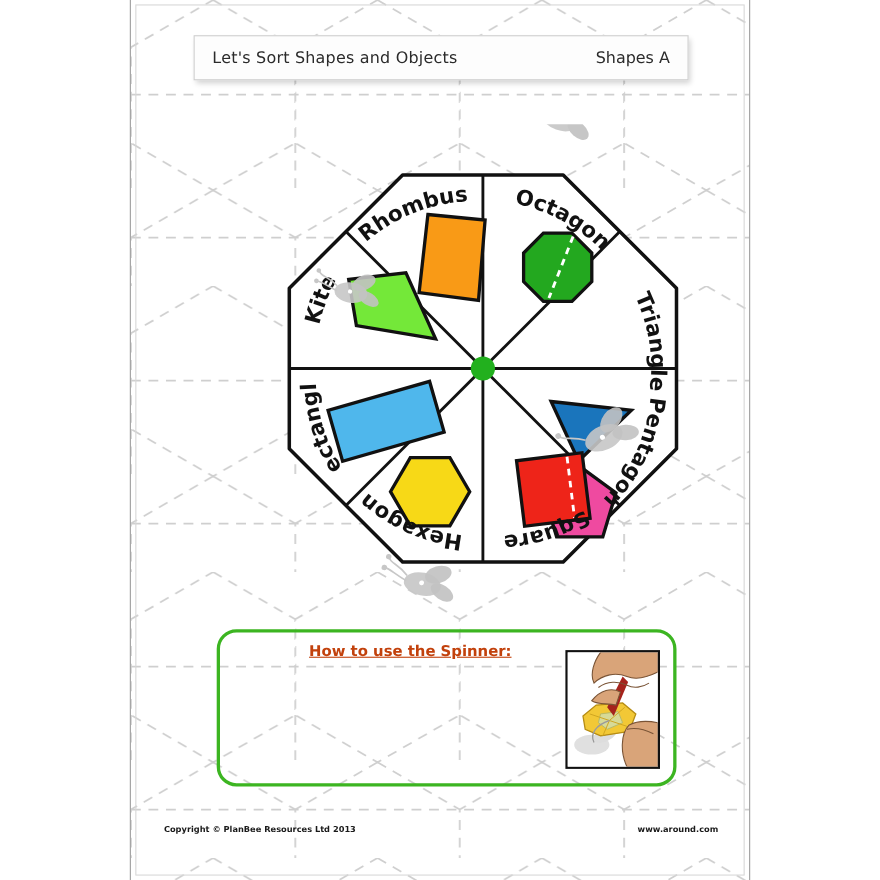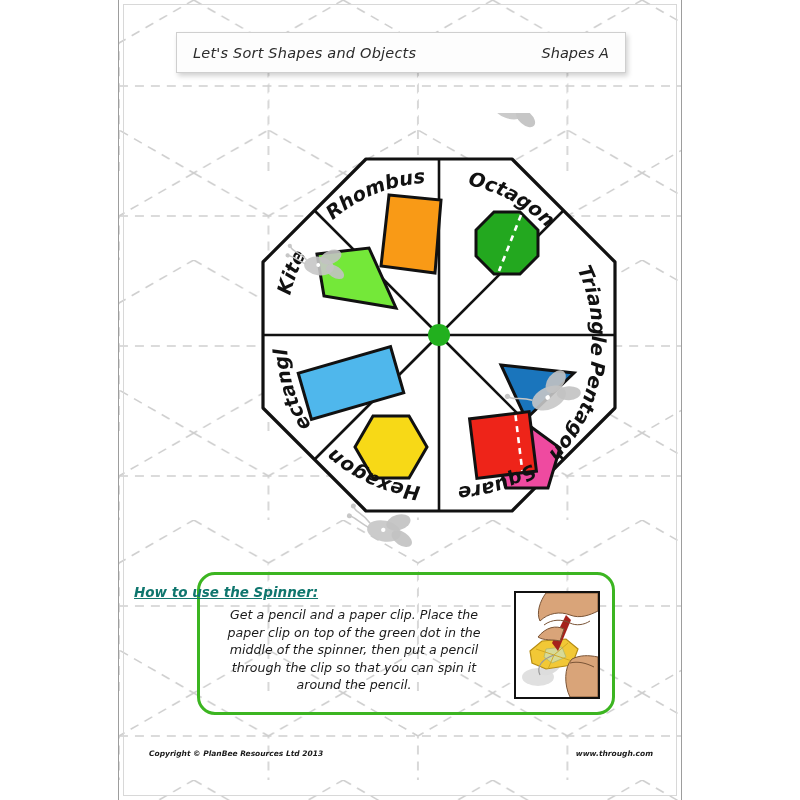--- a/index.html
+++ b/index.html
@@ -27,21 +27,20 @@
     position: absolute;
     left: 118px;
     top: 0px;
     width: 564px;
     height: 800px;
     background: #ffffff;
     border-left: 1px solid #9d9d9d;
     border-right: 1px solid #9d9d9d;
     box-sizing: border-box;
     overflow: hidden;
-    font-style: italic;
   }
   #page-inner-border {
     position: absolute;
     left: 4px;
     top: 4px;
     right: 4px;
     bottom: 4px;
     border: 1px solid #d8d8d8;
     pointer-events: none;
   }
@@ -100,24 +99,25 @@
     left: 78px;
     top: 572px;
     width: 418px;
     height: 143px;
     border: 3px solid #3cb521;
     border-radius: 18px;
     box-sizing: border-box;
     background: transparent;
   }
   #instr-heading {
+    text-align: center;
     font-family: "DejaVu Sans", sans-serif;
     font-size: 13.5px;
     font-weight: bold;
-    color: #0f766e;
+    color: #c2410c;
     text-decoration: underline;
     margin-top: 9px;
     margin-left: -66px;
   }
   #instr-body {
     font-family: "DejaVu Sans", sans-serif;
     font-size: 12.6px;
     line-height: 17.5px;
     color: #1a1a1a;
     text-align: center;
@@ -328,21 +328,20 @@
           <path d="M-16,0 C-28,-4 -34,-8 -38,-8" stroke="#c7c7c7" stroke-width="1.6" fill="none"></path>
           <circle cx="-37" cy="-19" r="2.6" fill="#c7c7c7"></circle>
           <circle cx="-39" cy="-8" r="2.6" fill="#c7c7c7"></circle>
         </g>
 
       </svg>
     </div>
 
     <div id="instruction-box">
       <div id="instr-heading">How to use the Spinner:</div>
-      <div id="instr-body">Get a pencil and a paper clip. Place the paper clip on top of the green dot in the middle of the spinner, then put a pencil through the clip so that you can spin it around the pencil.</div>
 
       <div id="instr-photo">
         <svg width="82" height="104" viewBox="0 0 82 104">
           <rect x="0" y="0" width="82" height="104" fill="#ffffff"></rect>
 
           <g opacity="0.55">
             <ellipse cx="22" cy="84" rx="16" ry="9" fill="#c7c7c7"></ellipse>
             <ellipse cx="34" cy="75" rx="11" ry="6" fill="#c2c2c2" transform="rotate(-25 34 75)"></ellipse>
           </g>
 
@@ -364,16 +363,16 @@
 
           <path d="M56,66 C64,62 72,62 82,64 L82,104 L54,104 C48,92 48,74 56,66 Z" fill="#d9a479" stroke="#7a5436" stroke-width="1"></path>
           <path d="M54,70 C62,68 70,70 78,74" fill="none" stroke="#7a5436" stroke-width="1"></path>
 
           <path d="M38,62 C26,66 20,74 24,82" fill="none" stroke="#9a9a9a" stroke-width="1.2"></path>
         </svg>
       </div>
     </div>
 
     <div id="footer-left">Copyright © PlanBee Resources Ltd 2013</div>
-    <div id="footer-right">www.through.com</div>
+    <div id="footer-right">www.around.com</div>
 
   </div>
 </div>
 
 </body></html>

